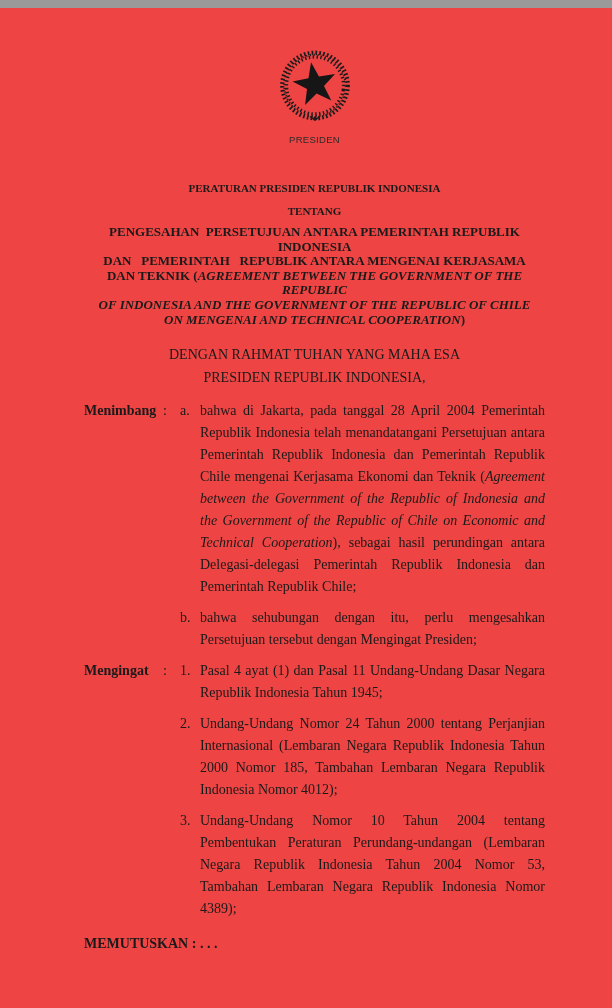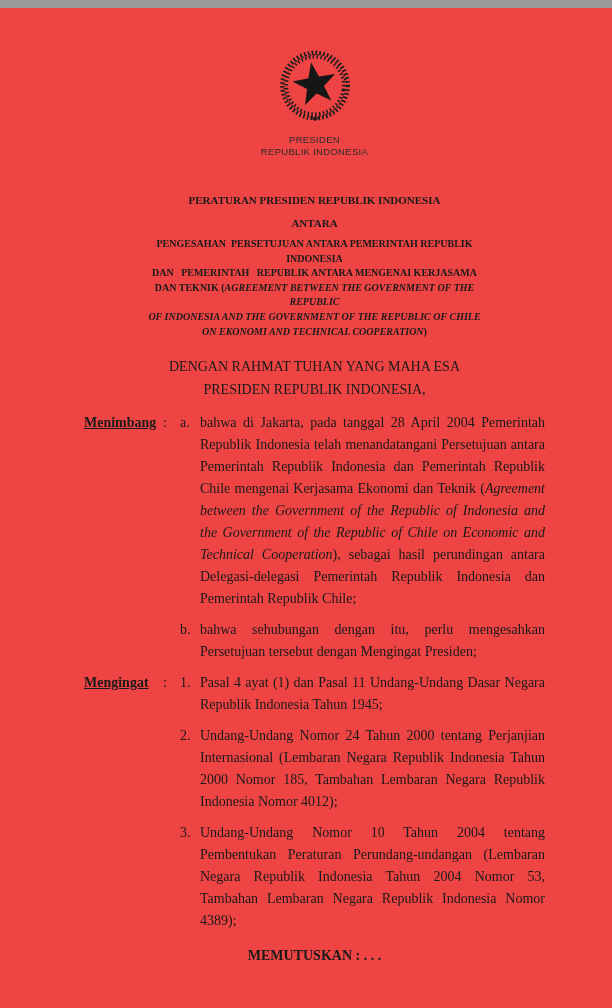--- a/index.html
+++ b/index.html
@@ -31,53 +31,53 @@
   .title-block { text-align: center; }
   .title-line {
     font-weight: bold;
     font-size: 11px;
     line-height: 23px;
     white-space: pre-wrap;
   }
   .subject-block { margin-top: 2px; }
   .subject-line {
     font-weight: bold;
-    font-size: 10px;
+    font-size: 13px;
     line-height: 14.6px;
     white-space: pre-wrap;
     text-align: center;
   }
   .it { font-style: italic; }
 
   
   .preamble { text-align: center; margin-top: 16px; margin-bottom: 11px; }
   .preamble-line { font-weight: normal; font-size: 14px; line-height: 23px; }
 
   
   .clause {
     display: grid;
     grid-template-columns: 79px 17px 1fr;
     align-items: start;
     font-size: 14px;
     line-height: 22px;
   }
-  .clause-label { font-weight: bold; text-decoration: underline; }
+  .clause-label { font-weight: bold; }
   .clause-colon { }
   .clause-items { }
   .clause-item {
     display: grid;
     grid-template-columns: 20px 1fr;
     margin-bottom: 9px;
   }
   .item-marker { }
   .item-text { text-align: justify; }
 
   
   .continuation {
-    text-align: center;
+    text-align: left;
     font-weight: bold;
     font-size: 14px;
     line-height: 22px;
     margin-top: 4px;
     white-space: pre-wrap;
   }
 </style>
 </head>
 <body>
 
@@ -86,34 +86,33 @@
   <header class="letterhead">
     <svg class="emblem" viewBox="0 0 100 100" aria-hidden="true">
       <circle cx="50" cy="47" r="39" fill="none" stroke="#1c1c1c" stroke-width="5" stroke-dasharray="2 2.6"></circle>
       <circle cx="50" cy="47" r="34" fill="none" stroke="#1c1c1c" stroke-width="4" stroke-dasharray="1.7 2.9" transform="rotate(9 50 47)"></circle>
       <circle cx="50" cy="47" r="36.5" fill="none" stroke="#1c1c1c" stroke-width="2.4" stroke-dasharray="1.2 3.4" transform="rotate(-7 50 47)"></circle>
       <polygon fill="#161616" points="45.3,19.4 54.7,36.3 73.8,33.3 60.7,47.5 69.4,64.8 51.9,56.6 38.2,70.3 40.5,51.1 23.3,42.2 42.2,38.5"></polygon>
       <circle cx="50" cy="86.5" r="2.2" fill="#1c1c1c"></circle>
       <path d="M44,84 L50,88 L56,84" fill="none" stroke="#1c1c1c" stroke-width="1.6"></path>
     </svg>
     <div class="org-line">PRESIDEN</div>
-    <div class="org-line">REPUBLIK INDONESIA</div>
   </header>
 
   <section class="title-block">
     <div class="title-line">PERATURAN PRESIDEN REPUBLIK INDONESIA</div>
-    <div class="title-line">ANTARA</div>
+    <div class="title-line">TENTANG</div>
     <div class="subject-block">
       <div class="subject-line"><span>PENGESAHAN  PERSETUJUAN ANTARA PEMERINTAH REPUBLIK</span></div>
       <div class="subject-line"><span>INDONESIA</span></div>
       <div class="subject-line"><span>DAN   PEMERINTAH   REPUBLIK ANTARA MENGENAI KERJASAMA</span></div>
       <div class="subject-line"><span>DAN TEKNIK (</span><span class="it">AGREEMENT BETWEEN THE GOVERNMENT OF THE</span></div>
       <div class="subject-line"><span class="it">REPUBLIC</span></div>
       <div class="subject-line"><span class="it">OF INDONESIA AND THE GOVERNMENT OF THE REPUBLIC OF CHILE</span></div>
-      <div class="subject-line"><span class="it">ON EKONOMI AND TECHNICAL COOPERATION</span><span>)</span></div>
+      <div class="subject-line"><span class="it">ON MENGENAI AND TECHNICAL COOPERATION</span><span>)</span></div>
     </div>
   </section>
 
   <section class="preamble">
     <div class="preamble-line">DENGAN RAHMAT TUHAN YANG MAHA ESA</div>
     <div class="preamble-line">PRESIDEN REPUBLIK INDONESIA,</div>
   </section>
 
   <section class="clause">
     <div class="clause-label">Menimbang</div>

